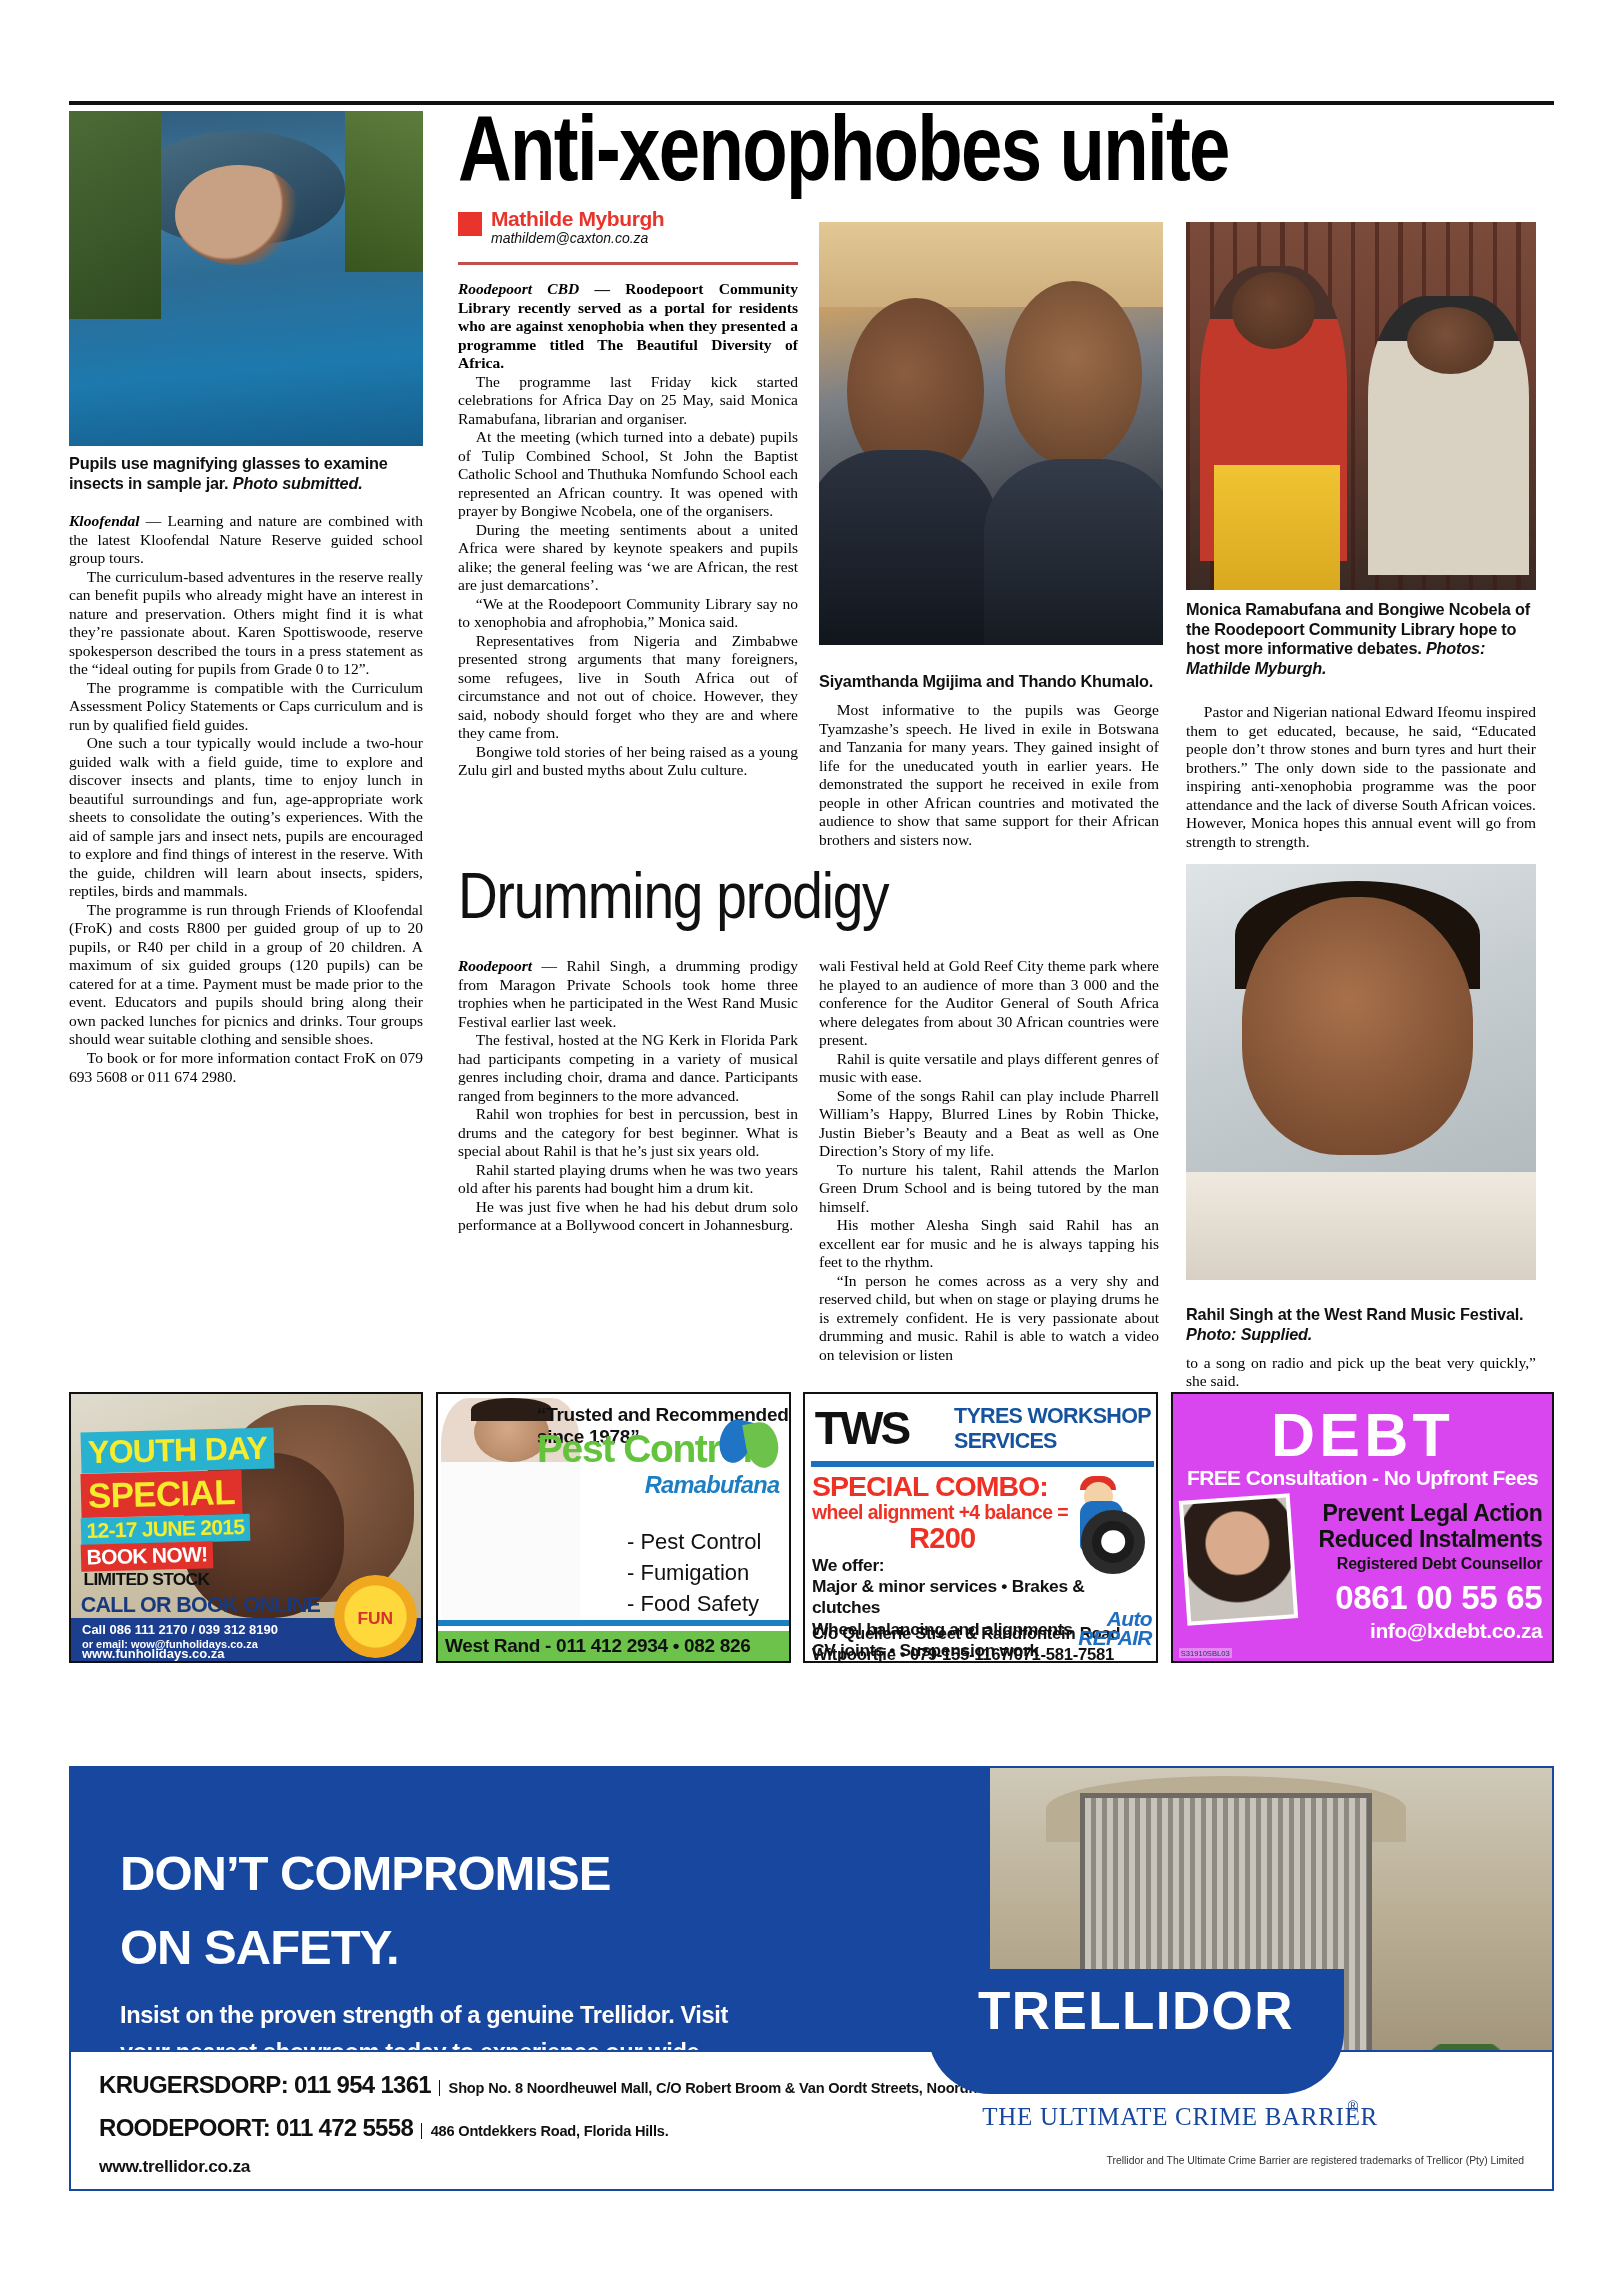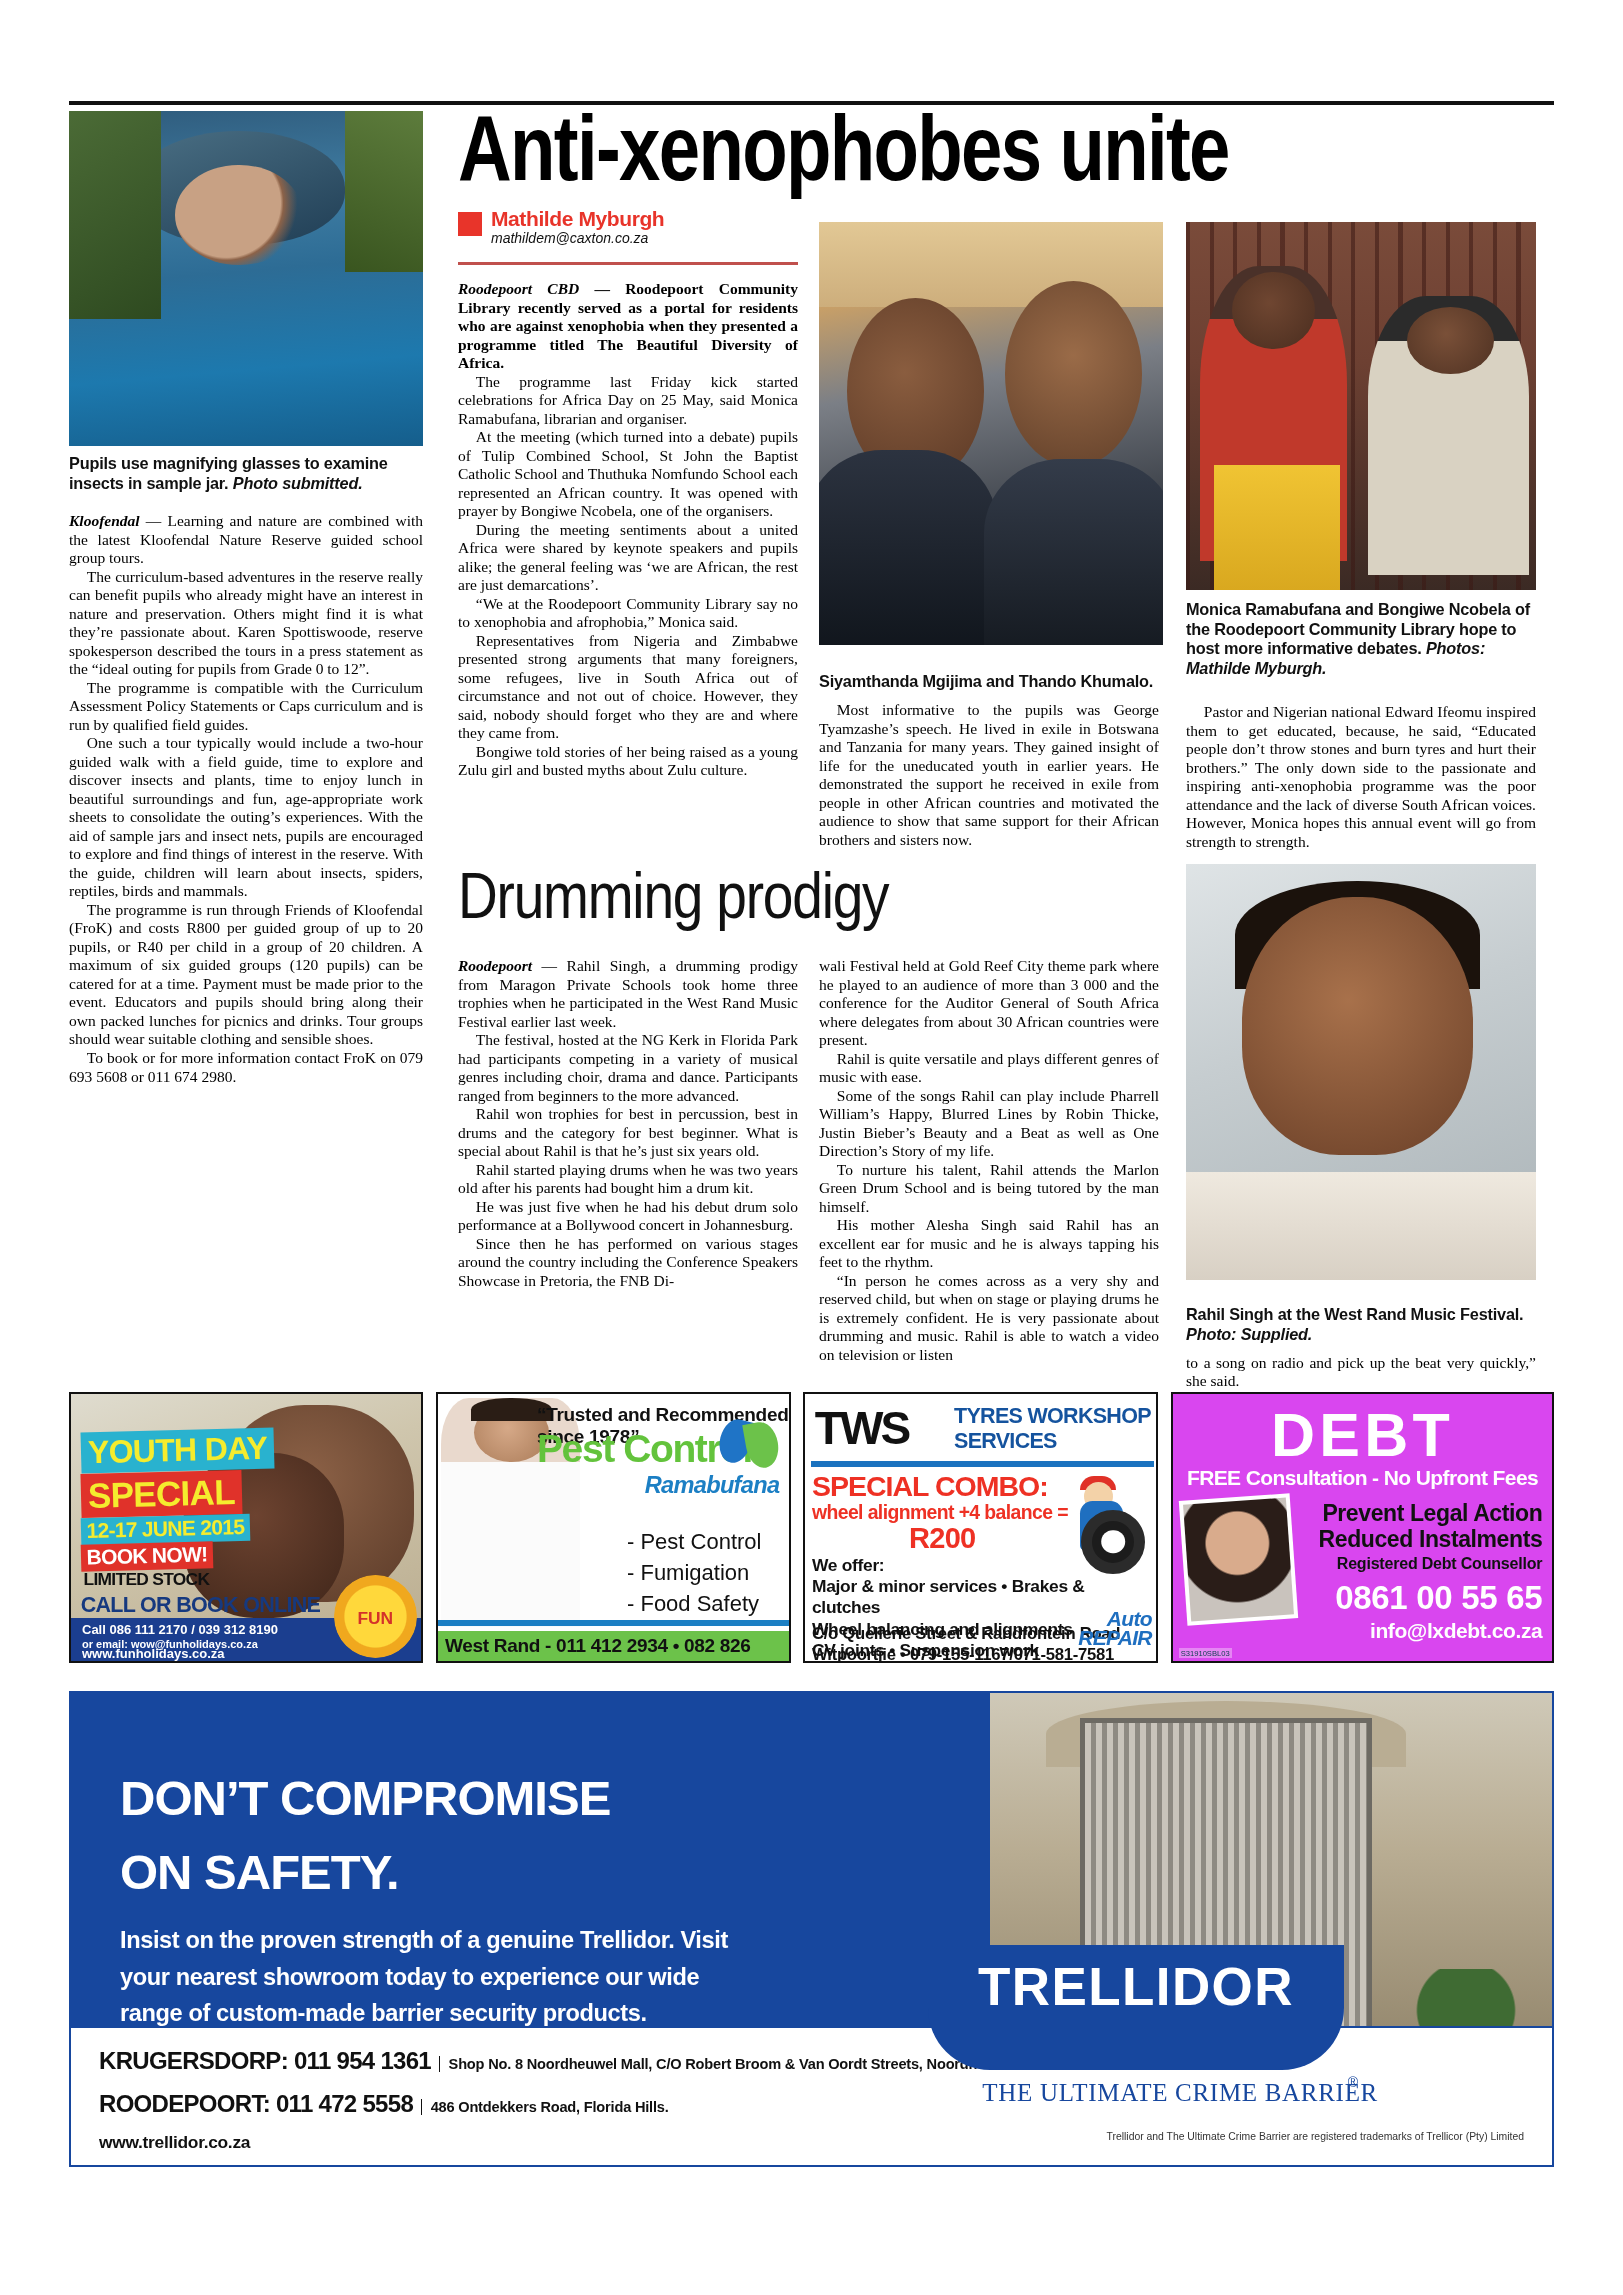--- a/index.html
+++ b/index.html
@@ -262,21 +262,21 @@
   .debt-l3{position:absolute;right:9.7px;top:161px;font-family:"Liberation Sans",sans-serif;
      font-weight:bold;font-size:16px;color:#111;letter-spacing:-0.2px;}
   .debt-phone{position:absolute;right:9.7px;top:185px;font-family:"Liberation Sans",sans-serif;
      font-weight:bold;font-size:33px;color:#fff;letter-spacing:-0.3px;}
   .debt-mail{position:absolute;right:9.7px;top:225px;font-family:"Liberation Sans",sans-serif;
      font-weight:bold;font-size:21px;color:#fff;letter-spacing:-0.4px;}
   .debt-code{position:absolute;left:5.6px;bottom:2.8px;font-family:"Liberation Sans",sans-serif;
      font-size:7.6px;color:#0b3d4c;background:rgba(255,255,255,.35);padding:0.7px 2.1px;}
 
   
-  .trellidor { position:absolute; left:69px; top:1691px; width:1485px; height:476px;
+  .trellidor { position:absolute; left:69px; top:1766px; width:1485px; height:425px;
       border:2.1px solid #17479e; background:#eab308; }
   .tr-top { position:absolute; left:0; top:0; width:100%; height:410px; background:#17479e; }
   .tr-photo { position:absolute; right:0; top:0; width:562px; height:410px;
       background:linear-gradient(180deg,#cfc9b8 0%,#b9ad93 38%,#8a7d63 100%); overflow:hidden; }
   .tr-photo .door{position:absolute;left:16%;top:6%;width:52%;height:88%;
       background:repeating-linear-gradient(90deg,#c9c4bb 0 5.6px,#8e8a82 5.6px 11px);
       border:5.6px solid #6d6a63;}
   .tr-photo .arch{position:absolute;left:10%;top:2%;width:64%;height:16%;
       background:#b9ad93;border-radius:50% 50% 0 0;}
   .tr-photo .plant{position:absolute;right:6%;bottom:4%;width:104px;height:118px;
@@ -395,21 +395,20 @@
     <div class="head"></div>
     <div class="shirt"></div>
   </div>
 
   <div class="col-drum-1 body-text">
     <p class="first"><span class="dateline">Roodepoort</span><span> — Rahil Singh, a drumming prodigy from Maragon Private Schools took home three trophies when he participated in the West Rand Music Festival earlier last week.</span></p>
     <p>The festival, hosted at the NG Kerk in Florida Park had participants competing in a variety of musical genres including choir, drama and dance. Participants ranged from beginners to the more advanced.</p>
     <p>Rahil won trophies for best in percussion, best in drums and the category for best beginner. What is special about Rahil is that he’s just six years old.</p>
     <p>Rahil started playing drums when he was two years old after his parents had bought him a drum kit.</p>
     <p>He was just five when he had his debut drum solo performance at a Bollywood concert in Johannesburg.</p>
-    <p>Since then he has performed on various stages around the country including the Conference Speakers Showcase in Pretoria, the FNB Di-</p>
   </div>
 
   <div class="col-drum-2 body-text">
     <p class="first">wali Festival held at Gold Reef City theme park where he played to an audience of more than 3 000 and the conference for the Auditor General of South Africa where delegates from about 30 African countries were present.</p>
     <p>Rahil is quite versatile and plays different genres of music with ease.</p>
     <p>Some of the songs Rahil can play include Pharrell William’s Happy, Blurred Lines by Robin Thicke, Justin Bieber’s Beauty and a Beat as well as One Direction’s Story of my life.</p>
     <p>To nurture his talent, Rahil attends the Marlon Green Drum School and is being tutored by the man himself.</p>
     <p>His mother Alesha Singh said Rahil has an excellent ear for music and he is always tapping his feet to the rhythm.</p>
     <p>“In person he comes across as a very shy and reserved child, but when on stage or playing drums he is extremely confident. He is very passionate about drumming and music. Rahil is able to watch a video on television or listen</p>
   </div>

